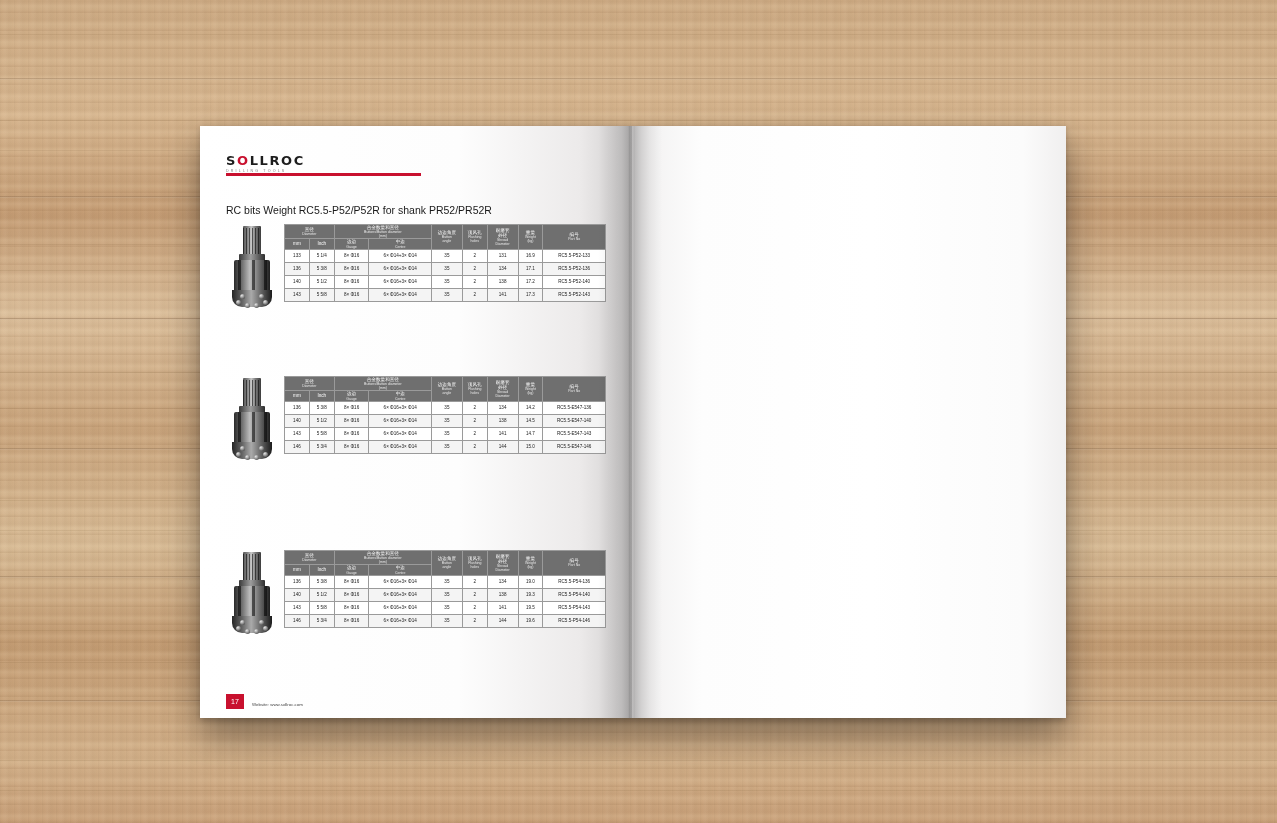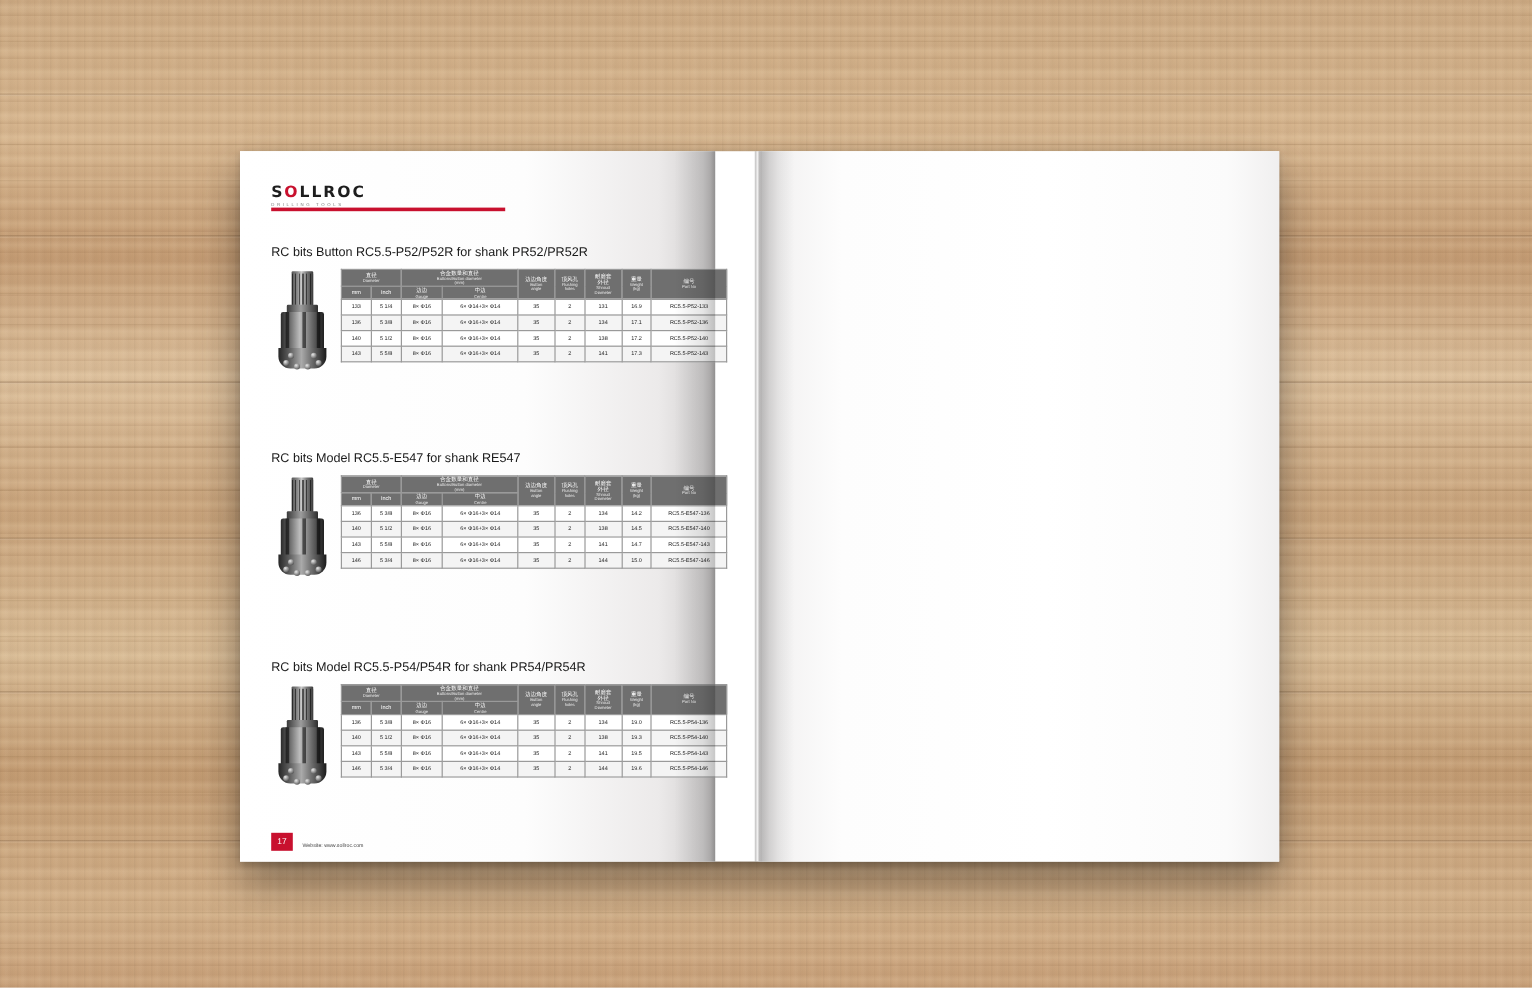--- a/index.html
+++ b/index.html
@@ -55,21 +55,21 @@
     background: #fff;
   }
   .page {
     position: absolute;
     top: 0;
     height: 100%;
     background: #ffffff;
   }
   .page-left {
     left: 0;
-    width: 396px;
+    width: 432px;
     background:
       linear-gradient(90deg, #ffffff 0%, #fdfdfd 60%, #eceaea 88%, #cfcdcd 99%, #b9b7b7 100%);
   }
   .page-right {
     left: 432px;
     width: 434px;
     background:
       linear-gradient(90deg, #dedcdc 0%, #f3f2f2 4%, #fdfdfd 16%, #ffffff 55%, #fbfbfb 90%, #f0efef 100%);
   }
   .spine {
@@ -310,21 +310,21 @@
   <div class="page page-left">
     <div class="content">
 
       <div class="logo-block">
         <div class="logo-word"><span>S</span><span class="dot">O</span><span>LLROC</span></div>
         <div class="logo-sub">DRILLING TOOLS</div>
       </div>
       <div class="logo-rule"></div>
 
       <div class="section" style="top:78px">
-        <h4 class="sec-title-en">RC bits Button RC5.5-P52/P52R for shank PR52/PR52R</h4>
+        <h4 class="sec-title-en">RC bits Weight RC5.5-P52/P52R for shank PR52/PR52R</h4>
         <div class="row-wrap">
           <div class="bit">
             <div class="shank"></div>
               <div class="splines"></div>
             <div class="collar"></div>
             <div class="body"></div>
             <div class="flute" style="left:12px"></div>
             <div class="flute" style="left:26px"></div>
             <div class="flute" style="left:38px"></div>
             <div class="head"></div>
@@ -430,21 +430,20 @@
                   <td class="col-shroud">141</td>
                   <td class="col-weight">17.3</td>
                   <td class="col-partno">RC5.5-P52-143</td>
                 </tr>
               </tbody>
           </table>
         </div>
       </div>
 
       <div class="section" style="top:250px">
-        <h4 class="sec-title-en">RC bits Model RC5.5-E547 for shank RE547</h4>
         <div class="row-wrap">
           <div class="bit">
             <div class="shank"></div>
               <div class="splines"></div>
             <div class="collar"></div>
             <div class="body"></div>
             <div class="flute" style="left:12px"></div>
             <div class="flute" style="left:26px"></div>
             <div class="flute" style="left:38px"></div>
             <div class="head"></div>
@@ -550,21 +549,20 @@
                   <td class="col-shroud">144</td>
                   <td class="col-weight">15.0</td>
                   <td class="col-partno">RC5.5-E547-146</td>
                 </tr>
               </tbody>
           </table>
         </div>
       </div>
 
       <div class="section" style="top:424px">
-        <h4 class="sec-title-en">RC bits Model RC5.5-P54/P54R for shank PR54/PR54R</h4>
         <div class="row-wrap">
           <div class="bit">
             <div class="shank"></div>
               <div class="splines"></div>
             <div class="collar"></div>
             <div class="body"></div>
             <div class="flute" style="left:12px"></div>
             <div class="flute" style="left:26px"></div>
             <div class="flute" style="left:38px"></div>
             <div class="head"></div>

